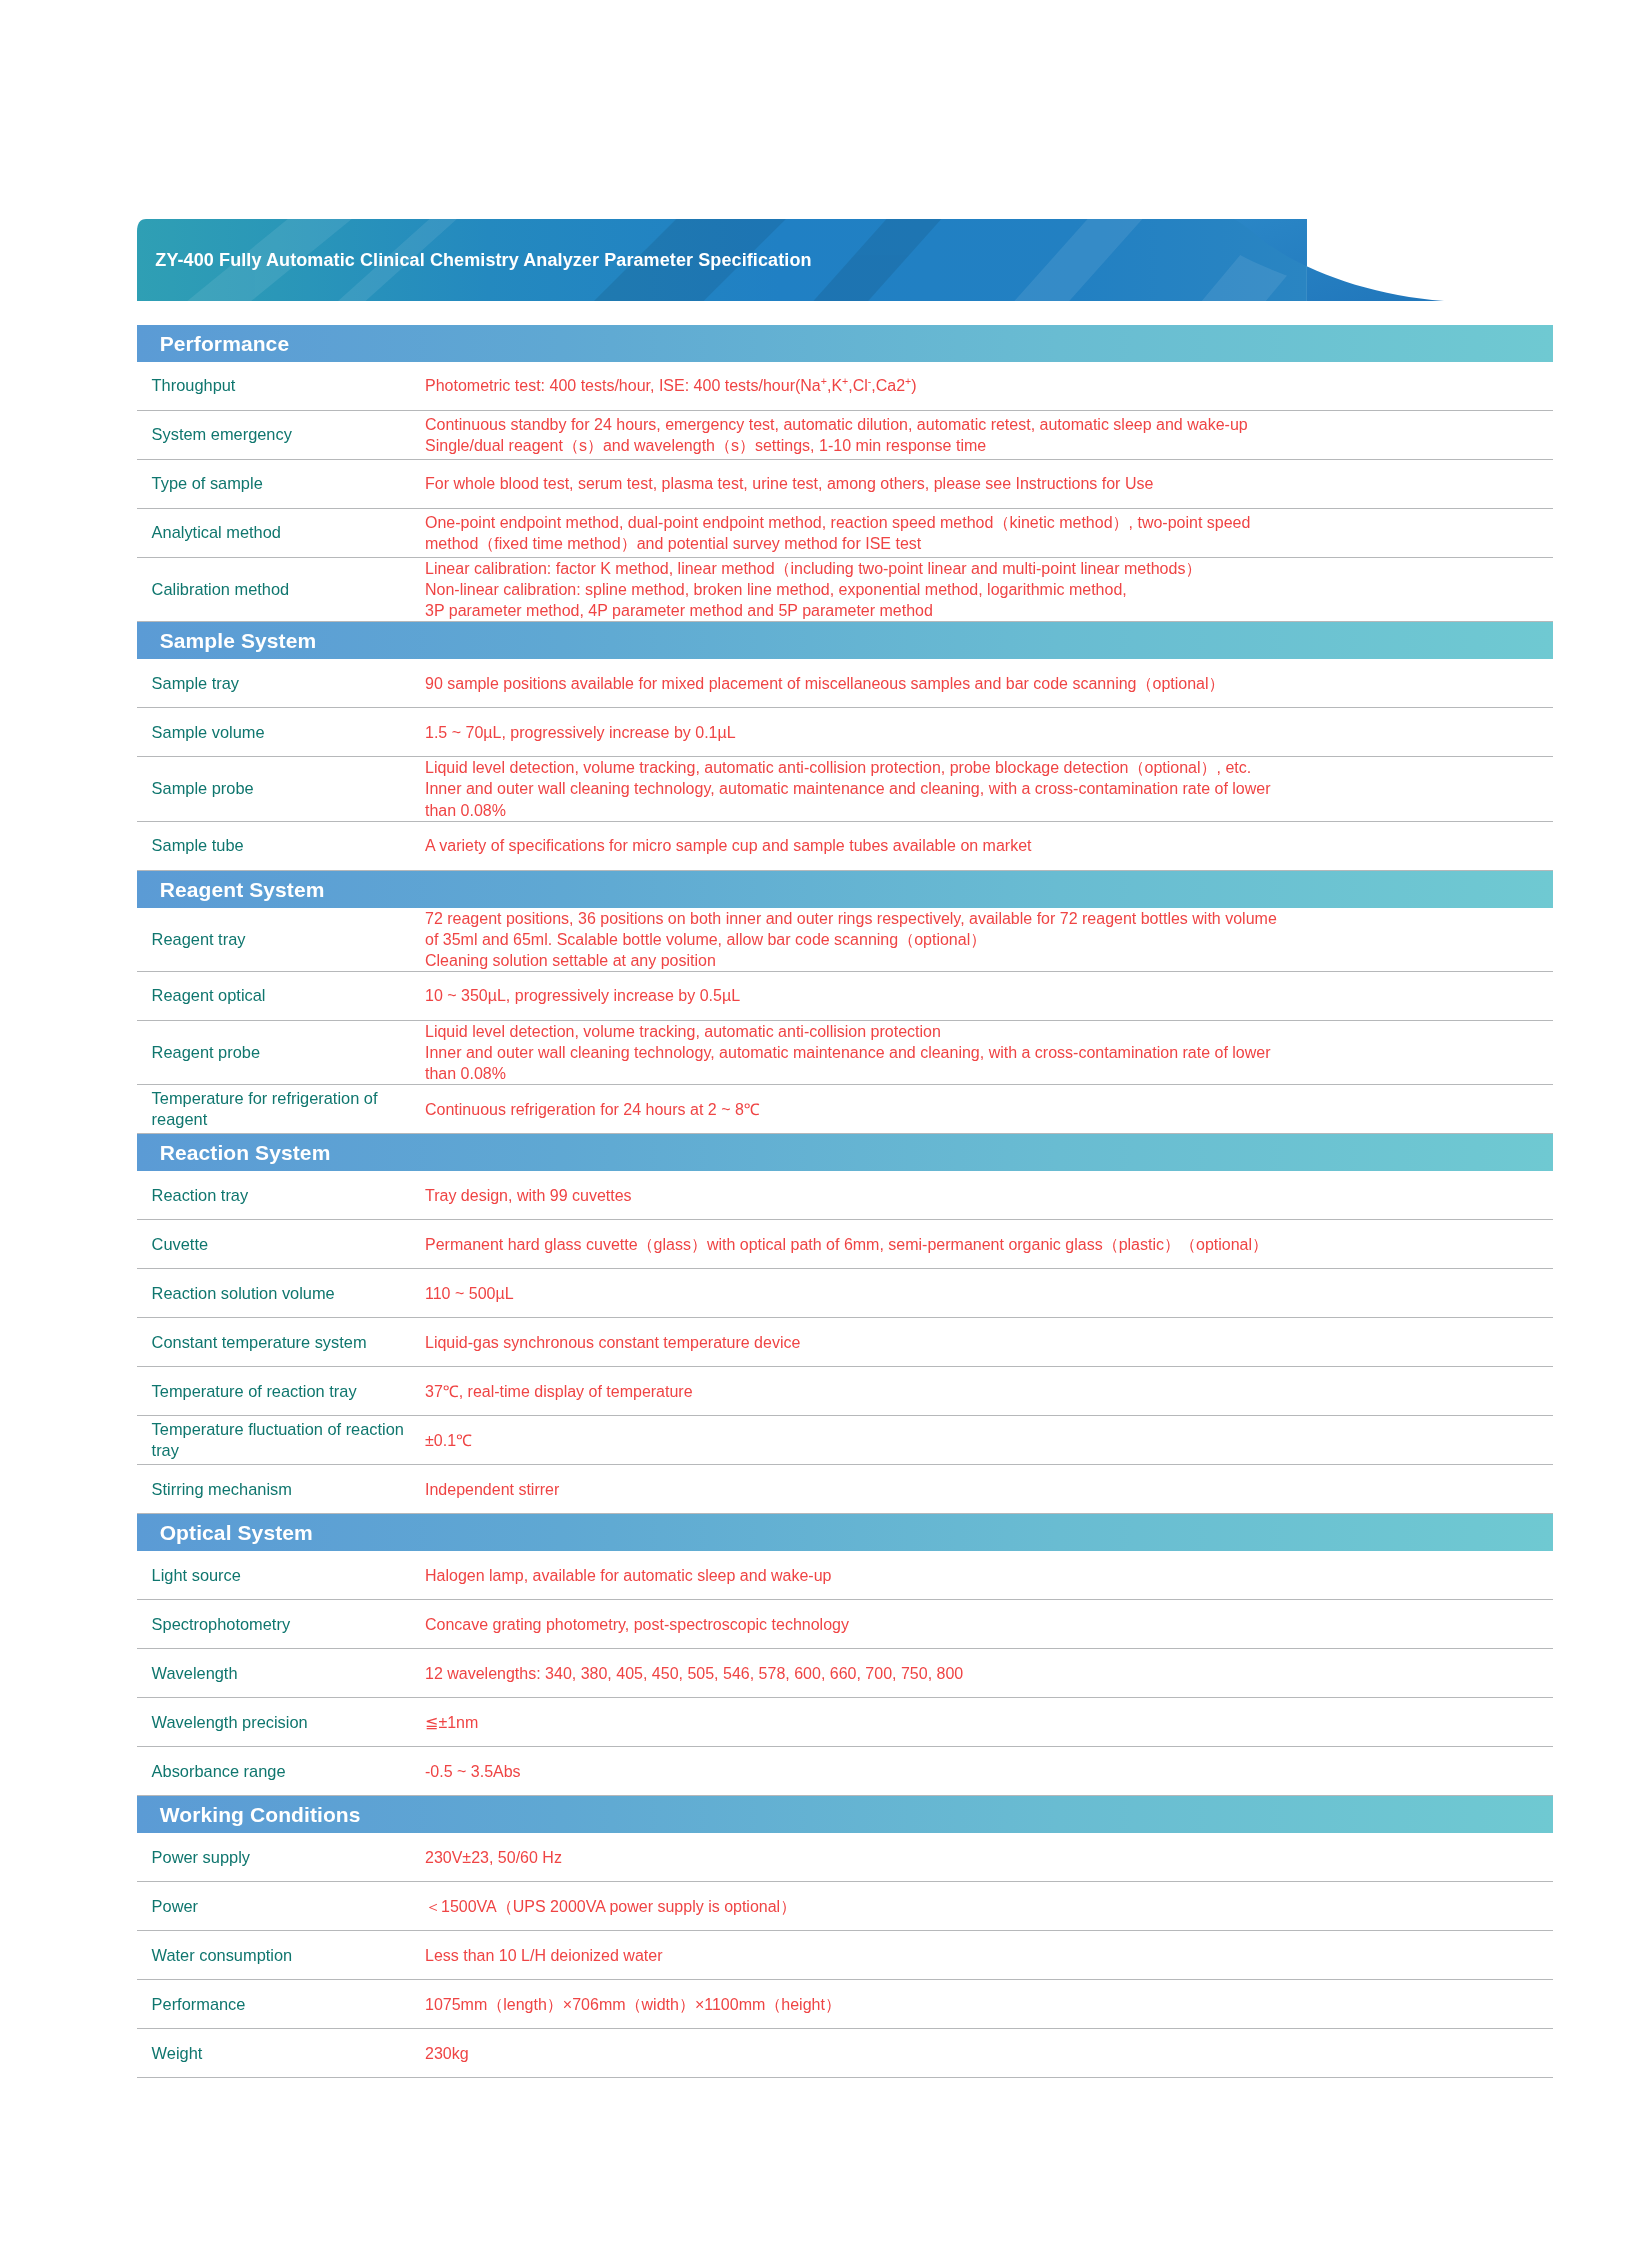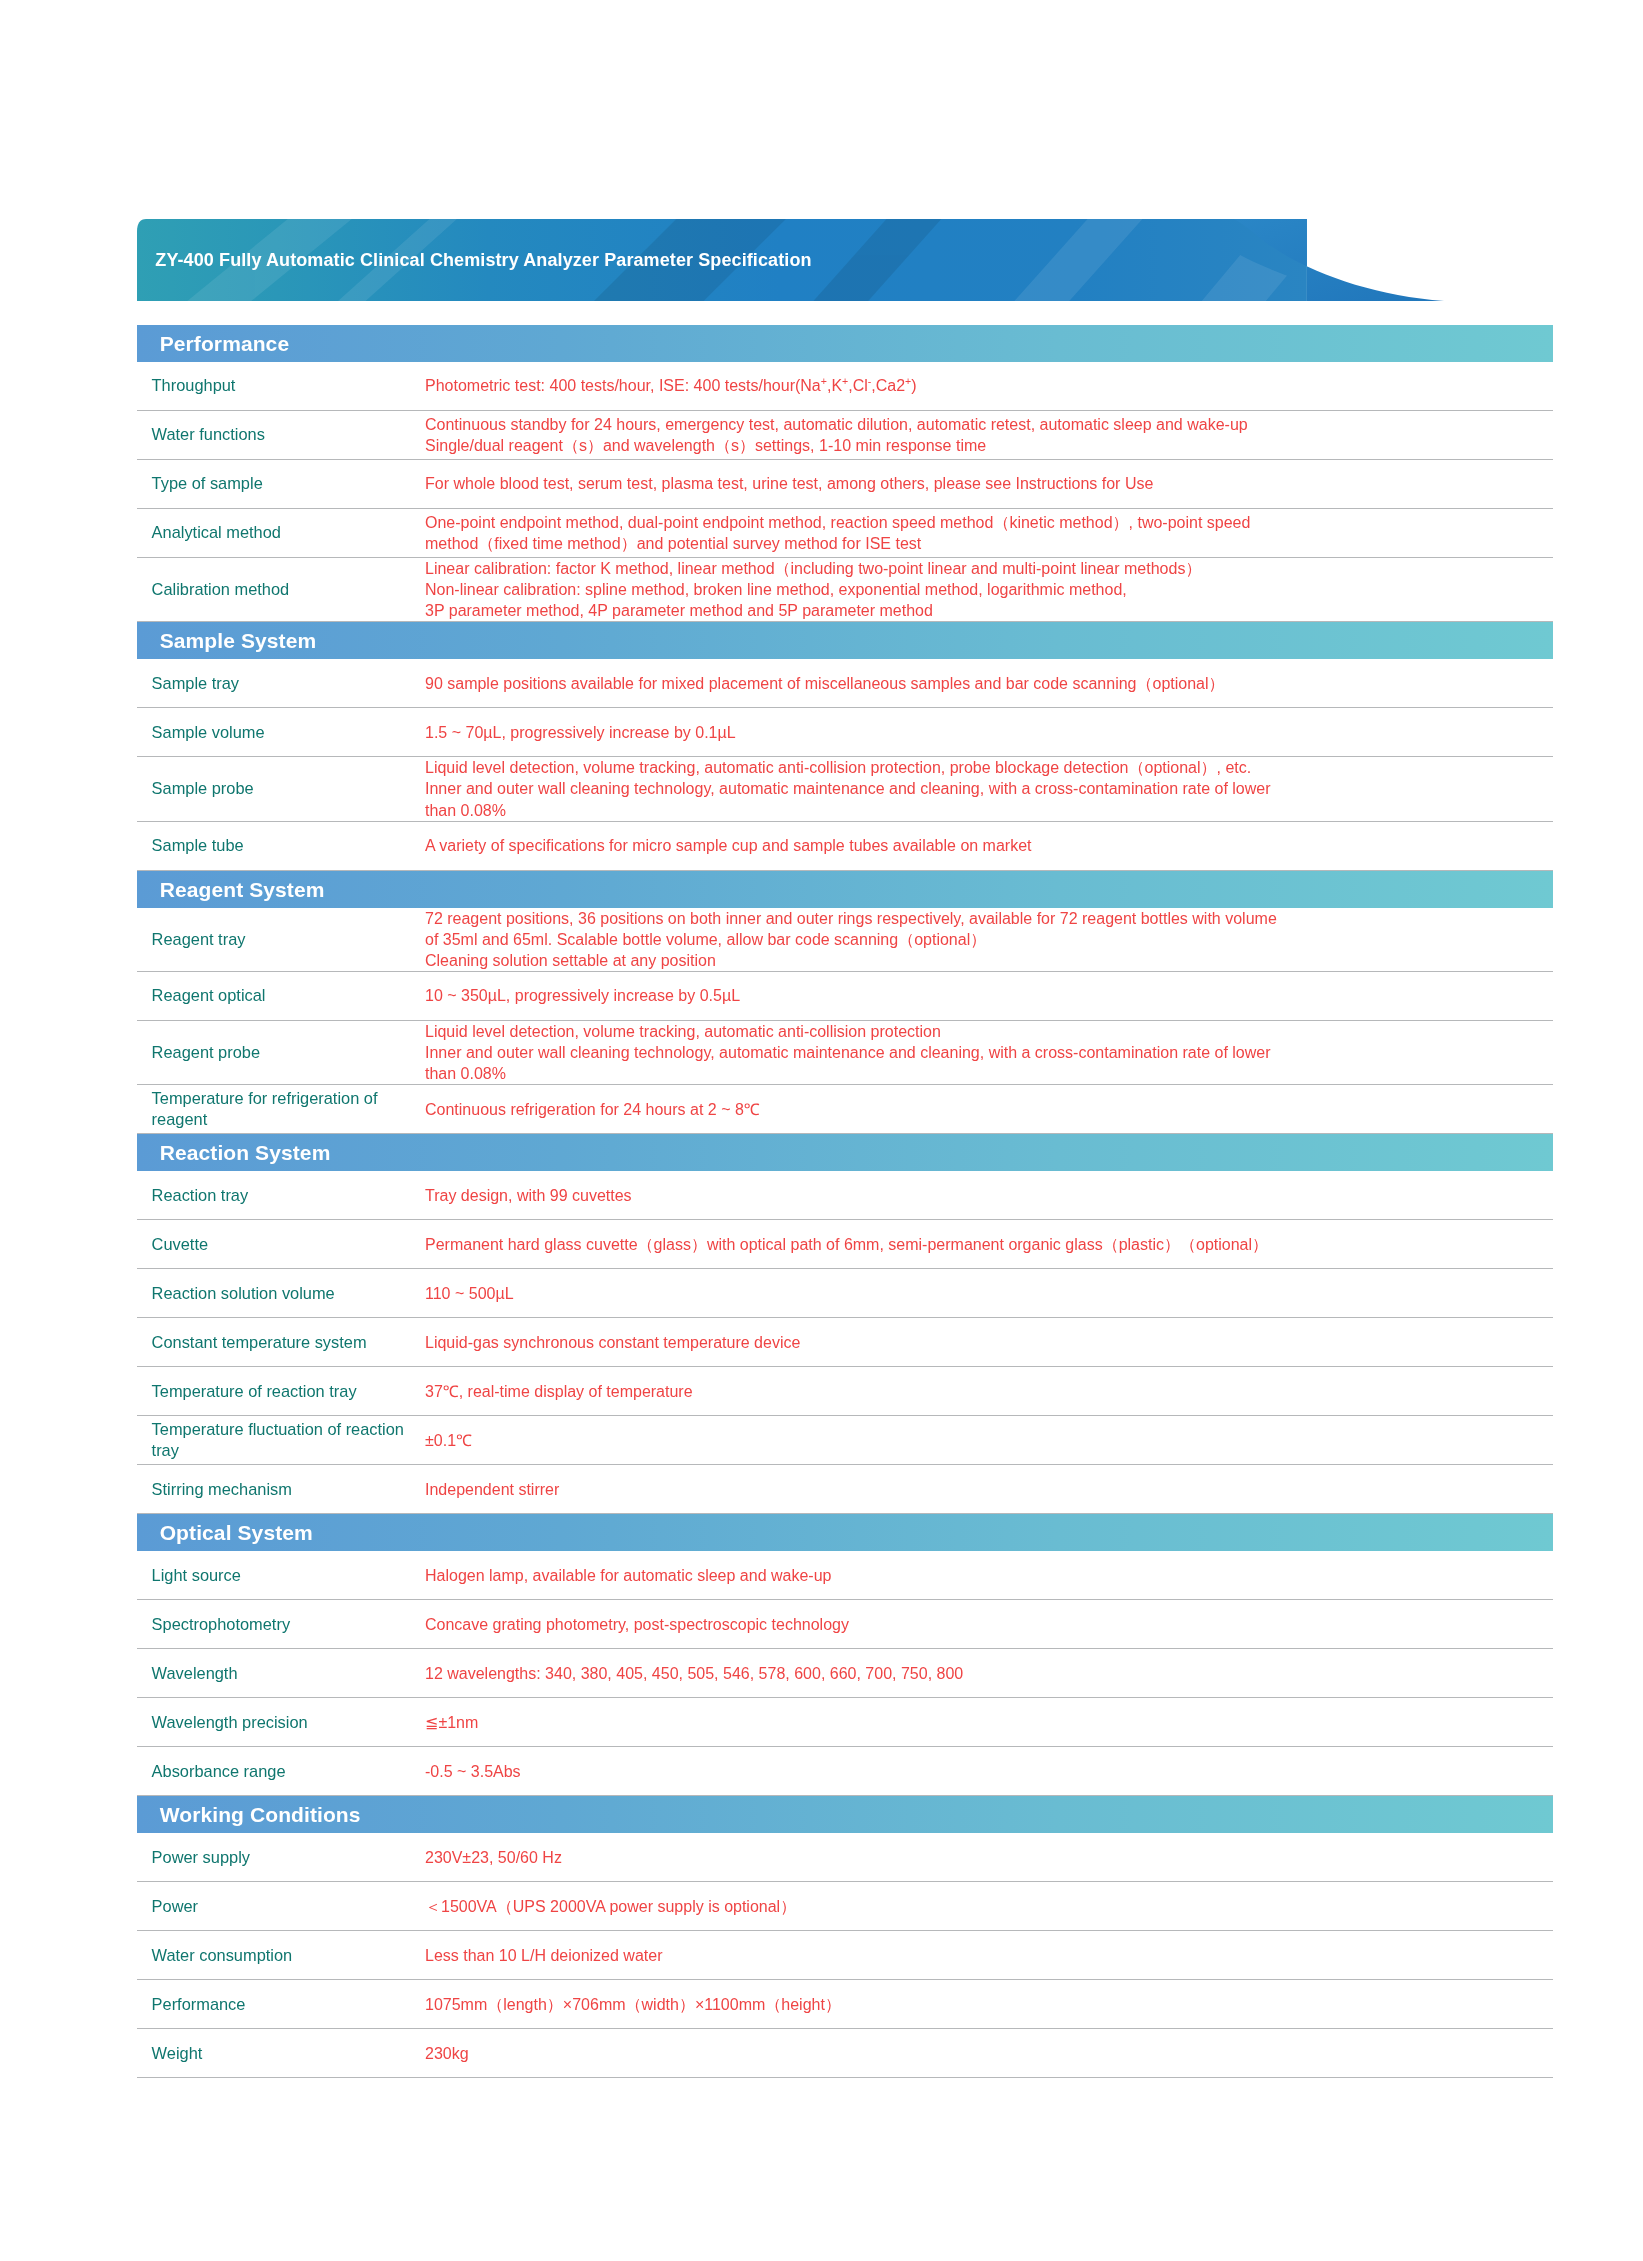--- a/index.html
+++ b/index.html
@@ -162,21 +162,21 @@
       <div class="section-header">
         <div class="section-header-label">Performance</div>
       </div>
       <div class="spec-row">
         <div class="spec-row-label">Throughput</div>
         <div class="spec-row-value">
           <span class="ln">Photometric test: 400 tests/hour, ISE: 400 tests/hour(Na<sup>+</sup>,K<sup>+</sup>,Cl<sup>-</sup>,Ca2<sup>+</sup>)</span>
         </div>
       </div>
       <div class="spec-row">
-        <div class="spec-row-label">Water functions</div>
+        <div class="spec-row-label">System emergency</div>
         <div class="spec-row-value">
           <span class="ln">Continuous standby for 24 hours, emergency test, automatic dilution, automatic retest, automatic sleep and wake-up</span>
           <span class="ln">Single/dual reagent（s）and wavelength（s）settings, 1-10 min response time</span>
         </div>
       </div>
       <div class="spec-row">
         <div class="spec-row-label">Type of sample</div>
         <div class="spec-row-value">
           <span class="ln">For whole blood test, serum test, plasma test, urine test, among others, please see Instructions for Use</span>
         </div>

